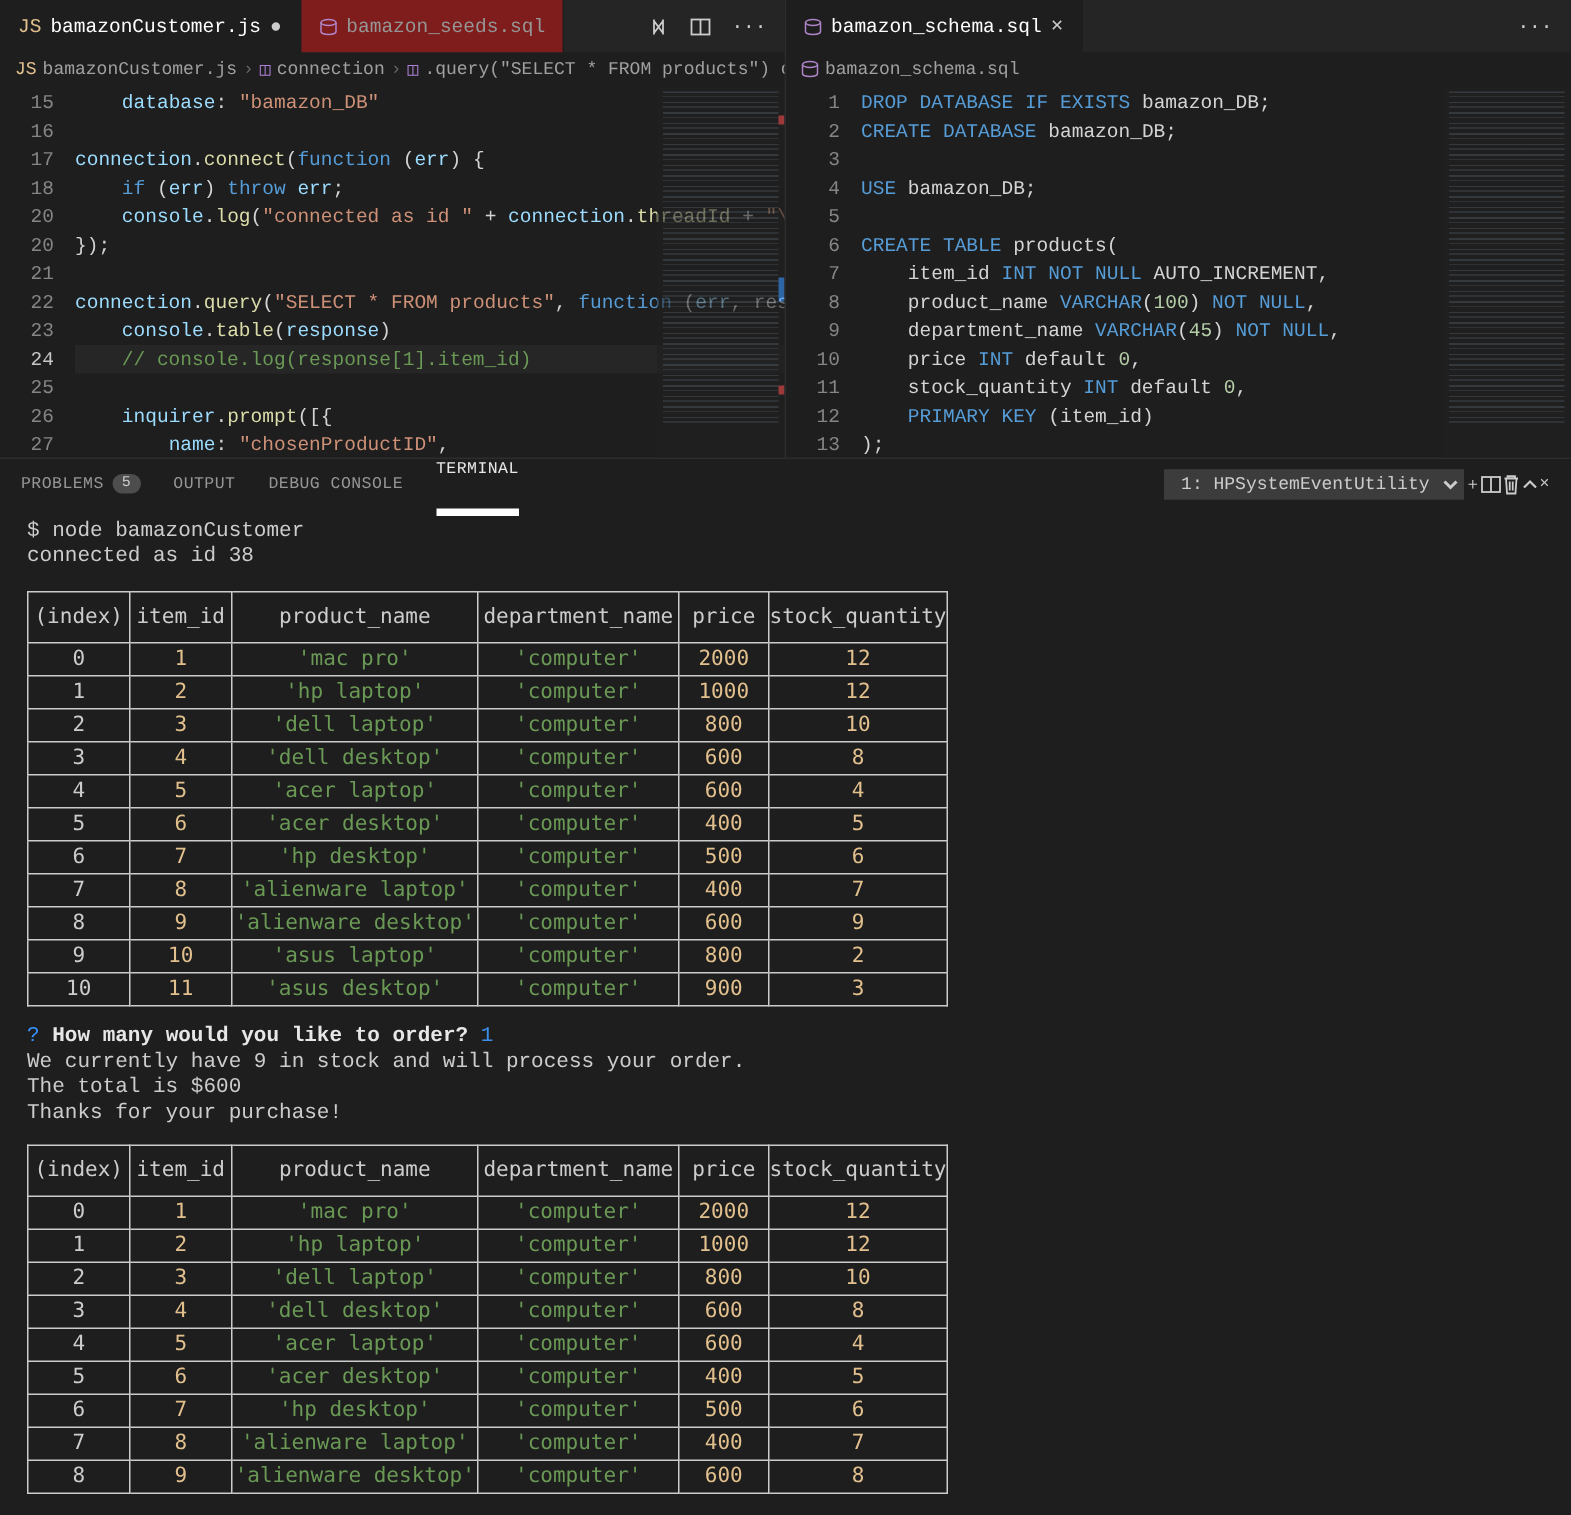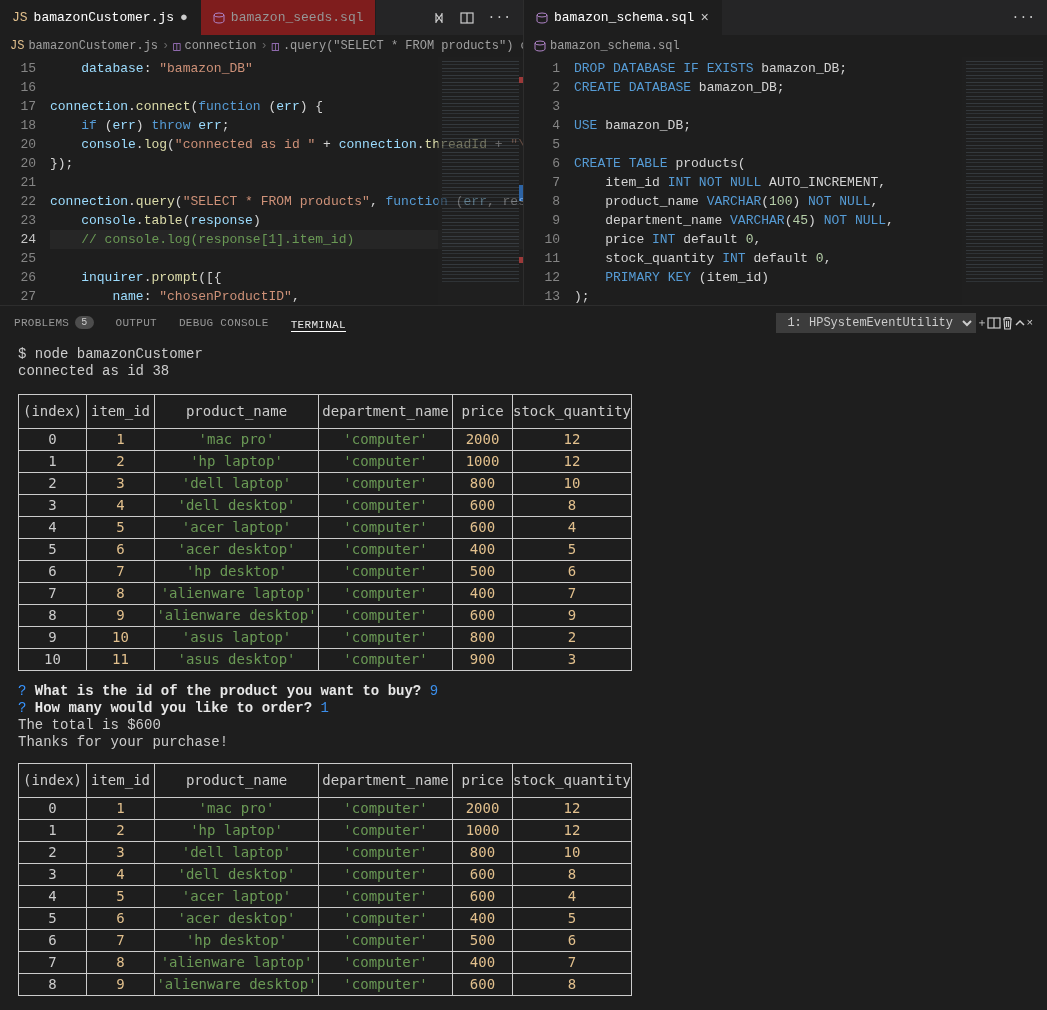--- a/index.html
+++ b/index.html
@@ -77,21 +77,21 @@
   .panel {
     height: 705px; background: #1e1e1e; border-top: 1px solid #2d2d2d;
     display: flex; flex-direction: column;
   }
   .panel-tabs {
     display: flex; align-items: center; height: 34px; padding: 0 14px;
     gap: 22px; font-size: 11px; color: #969696;
     border-bottom: 1px solid #1e1e1e;
   }
   .panel-tab { cursor: pointer; letter-spacing: 0.3px; display:flex; align-items:center; gap:6px; }
-  .panel-tab.active { color: #e7e7e7; border-bottom: 1px solid #ffffff; padding-bottom: 0; margin-bottom: -5px; }
+  .panel-tab.active { color: #e7e7e7; border-bottom: 5px solid #ffffff; padding-bottom: 20px; margin-bottom: -5px; }
   .badge { background: #4d4d4d; color: #ccc; border-radius: 8px; font-size: 10px; padding: 1px 6px; }
   .panel-spacer { flex: 1; }
   .panel-actions { display: flex; align-items: center; color: #cccccc; }
   .panel-actions .dd {
     background: #3c3c3c; border: 1px solid #3c3c3c; color: #ccc;
     font-size: 12px; padding: 1px 6px; font-family: inherit;
   }
   .panel-actions span { cursor: pointer; }
   .terminal {
     flex: 1; padding: 6px 18px; overflow: auto;
@@ -375,22 +375,22 @@
             <td class="idx col-index">10</td>
             <td class="yel col-item">11</td>
             <td class="grn col-prod">'asus desktop'</td>
             <td class="grn col-dept">'computer'</td>
             <td class="yel col-price">900</td>
             <td class="yel col-stock">3</td>
           </tr>
         </tbody>
       </table>
     <div style="height:6px"></div>
-    <div class="term-line"><span class="prompt-q">? </span><span class="prompt-text">What is the id of the product you want to buy?</span> <span class="ans">9</span></div>
     <div class="term-line"><span class="prompt-q">? </span><span class="prompt-text">How many would you like to order?</span> <span class="ans">1</span></div>
+    <div class="term-line">We currently have 9 in stock and will process your order.</div>
     <div class="term-line">The total is $600</div>
     <div class="term-line">Thanks for your purchase!</div>
     <div style="height:6px"></div>
     <table class="tb" id="tb2">
         <thead>
           <tr>
             <th class="col-index">(index)</th>
             <th class="col-item">item_id</th>
             <th class="col-prod">product_name</th>
             <th class="col-dept">department_name</th>

